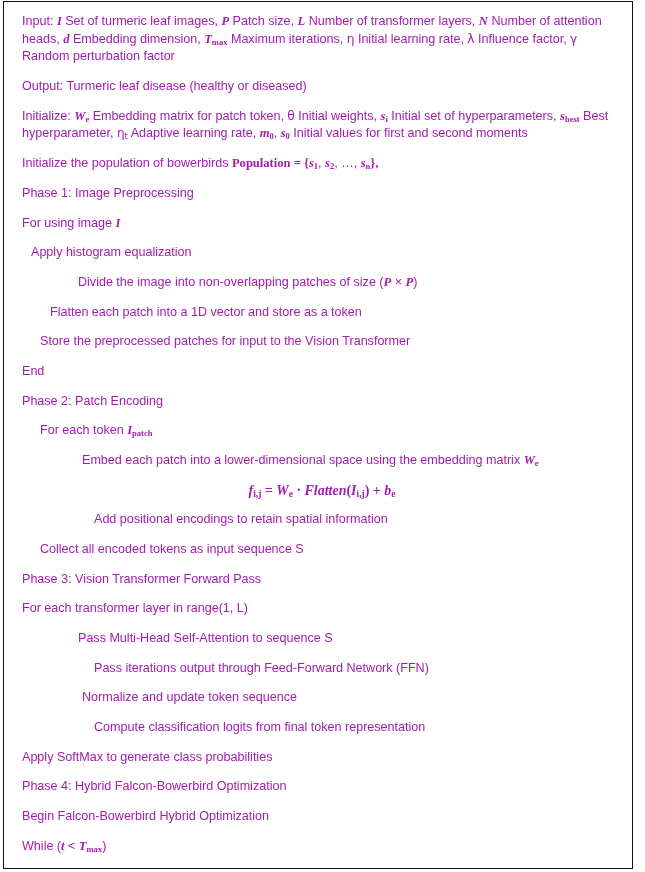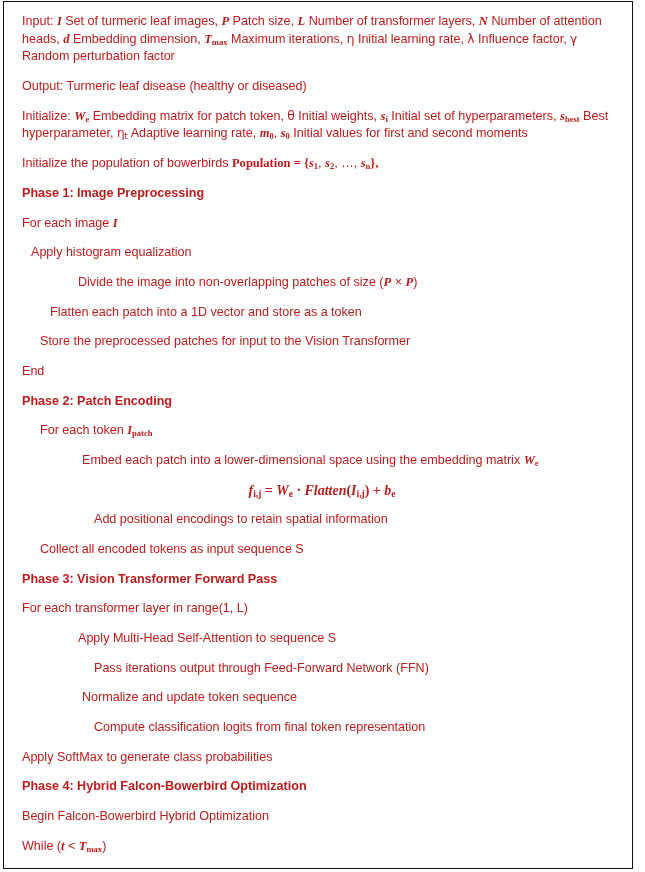--- a/index.html
+++ b/index.html
@@ -32,26 +32,26 @@
   .body-area {
     position: absolute;
     left: 18px;
     top: 11px;
     width: 600px;
   }
   .line {
     font-size: 12.6px;
     line-height: 17.5px;
     letter-spacing: -0.02px;
-    color: #b91c1c;
+    color: #a21caf;
     margin: 0 0 12.2px 0;
     white-space: normal;
   }
   .line.heading {
-    font-weight: bold;
+    font-weight: normal;
   }
   .line.formula {
     text-align: center;
     font-family: "Liberation Serif", serif;
     font-style: italic;
     font-weight: bold;
     font-size: 14px;
     margin: 6px 0 12px 0;
   }
   .line.formula .rm {
@@ -98,21 +98,21 @@
       <p class="line wrapblock ind-0"><span>Input:</span> <span class="i-var">I</span><span> Set of turmeric leaf images, </span><span class="i-var">P</span><span> Patch size, </span><span class="i-var">L</span><span> Number of transformer layers, </span><span class="i-var">N</span><span> Number of attention heads, </span><span class="i-var">d</span><span> Embedding dimension, </span><span class="i-var"><span>T</span><sub>max</sub></span><span> Maximum iterations, </span><span class="greek">η</span><span> Initial learning rate, </span><span class="greek">λ</span><span> Influence factor, </span><span class="greek">γ</span><span> Random perturbation factor</span></p>
 
       <p class="line ind-0">Output: Turmeric leaf disease (healthy or diseased)</p>
 
       <p class="line wrapblock ind-0"><span>Initialize:</span> <span class="i-var"><span>W</span><sub>e</sub></span><span> Embedding matrix for patch token, </span><span class="greek">θ</span><span> Initial weights, </span><span class="i-var"><span>s</span><sub>i</sub></span><span> Initial set of hyperparameters, </span><span class="i-var"><span>s</span><sub>best</sub></span><span> Best hyperparameter, </span><span class="greek"><span>η</span><sub>t</sub></span><span> Adaptive learning rate, </span><span class="i-var"><span>m</span><sub>0</sub></span><span>, </span><span class="i-var"><span>s</span><sub>0</sub></span><span> Initial values for first and second moments</span></p>
 
       <p class="line ind-0"><span>Initialize the population of bowerbirds </span><span class="up-var">Population</span><span class="up-var"> = {</span><span class="i-var"><span>s</span><sub>1</sub></span><span>, </span><span class="i-var"><span>s</span><sub>2</sub></span><span>, …, </span><span class="i-var"><span>s</span><sub>n</sub></span><span class="up-var">},</span></p>
 
       <p class="line heading ind-0">Phase 1: Image Preprocessing</p>
 
-      <p class="line ind-0"><span>For each image </span><span class="i-var">I</span></p>
+      <p class="line ind-0"><span>For using image </span><span class="i-var">I</span></p>
 
       <p class="line ind-1">Apply histogram equalization</p>
 
       <p class="line ind-4"><span>Divide the image into non-overlapping patches of size (</span><span class="i-var">P</span><span> × </span><span class="i-var">P</span><span>)</span></p>
 
       <p class="line ind-3">Flatten each patch into a 1D vector and store as a token</p>
 
       <p class="line ind-2">Store the preprocessed patches for input to the Vision Transformer</p>
 
       <p class="line ind-0">End</p>
@@ -126,21 +126,21 @@
       <p class="line formula"><span><span>f</span><sub>i,j</sub></span><span class="rm"> = </span><span><span>W</span><sub>e</sub></span><span class="rm"> · </span><span>Flatten</span><span class="rm">(</span><span><span>I</span><sub>i,j</sub></span><span class="rm">)</span><span class="rm"> + </span><span><span>b</span><sub>e</sub></span></p>
 
       <p class="line ind-5">Add positional encodings to retain spatial information</p>
 
       <p class="line ind-2">Collect all encoded tokens as input sequence S</p>
 
       <p class="line heading ind-0">Phase 3: Vision Transformer Forward Pass</p>
 
       <p class="line ind-0">For each transformer layer in range(1, L)</p>
 
-      <p class="line ind-4">Apply Multi-Head Self-Attention to sequence S</p>
+      <p class="line ind-4">Pass Multi-Head Self-Attention to sequence S</p>
 
       <p class="line ind-5">Pass iterations output through Feed-Forward Network (FFN)</p>
 
       <p class="line ind-6">Normalize and update token sequence</p>
 
       <p class="line ind-7">Compute classification logits from final token representation</p>
 
       <p class="line ind-0">Apply SoftMax to generate class probabilities</p>
 
       <p class="line heading ind-0">Phase 4: Hybrid Falcon-Bowerbird Optimization</p>

